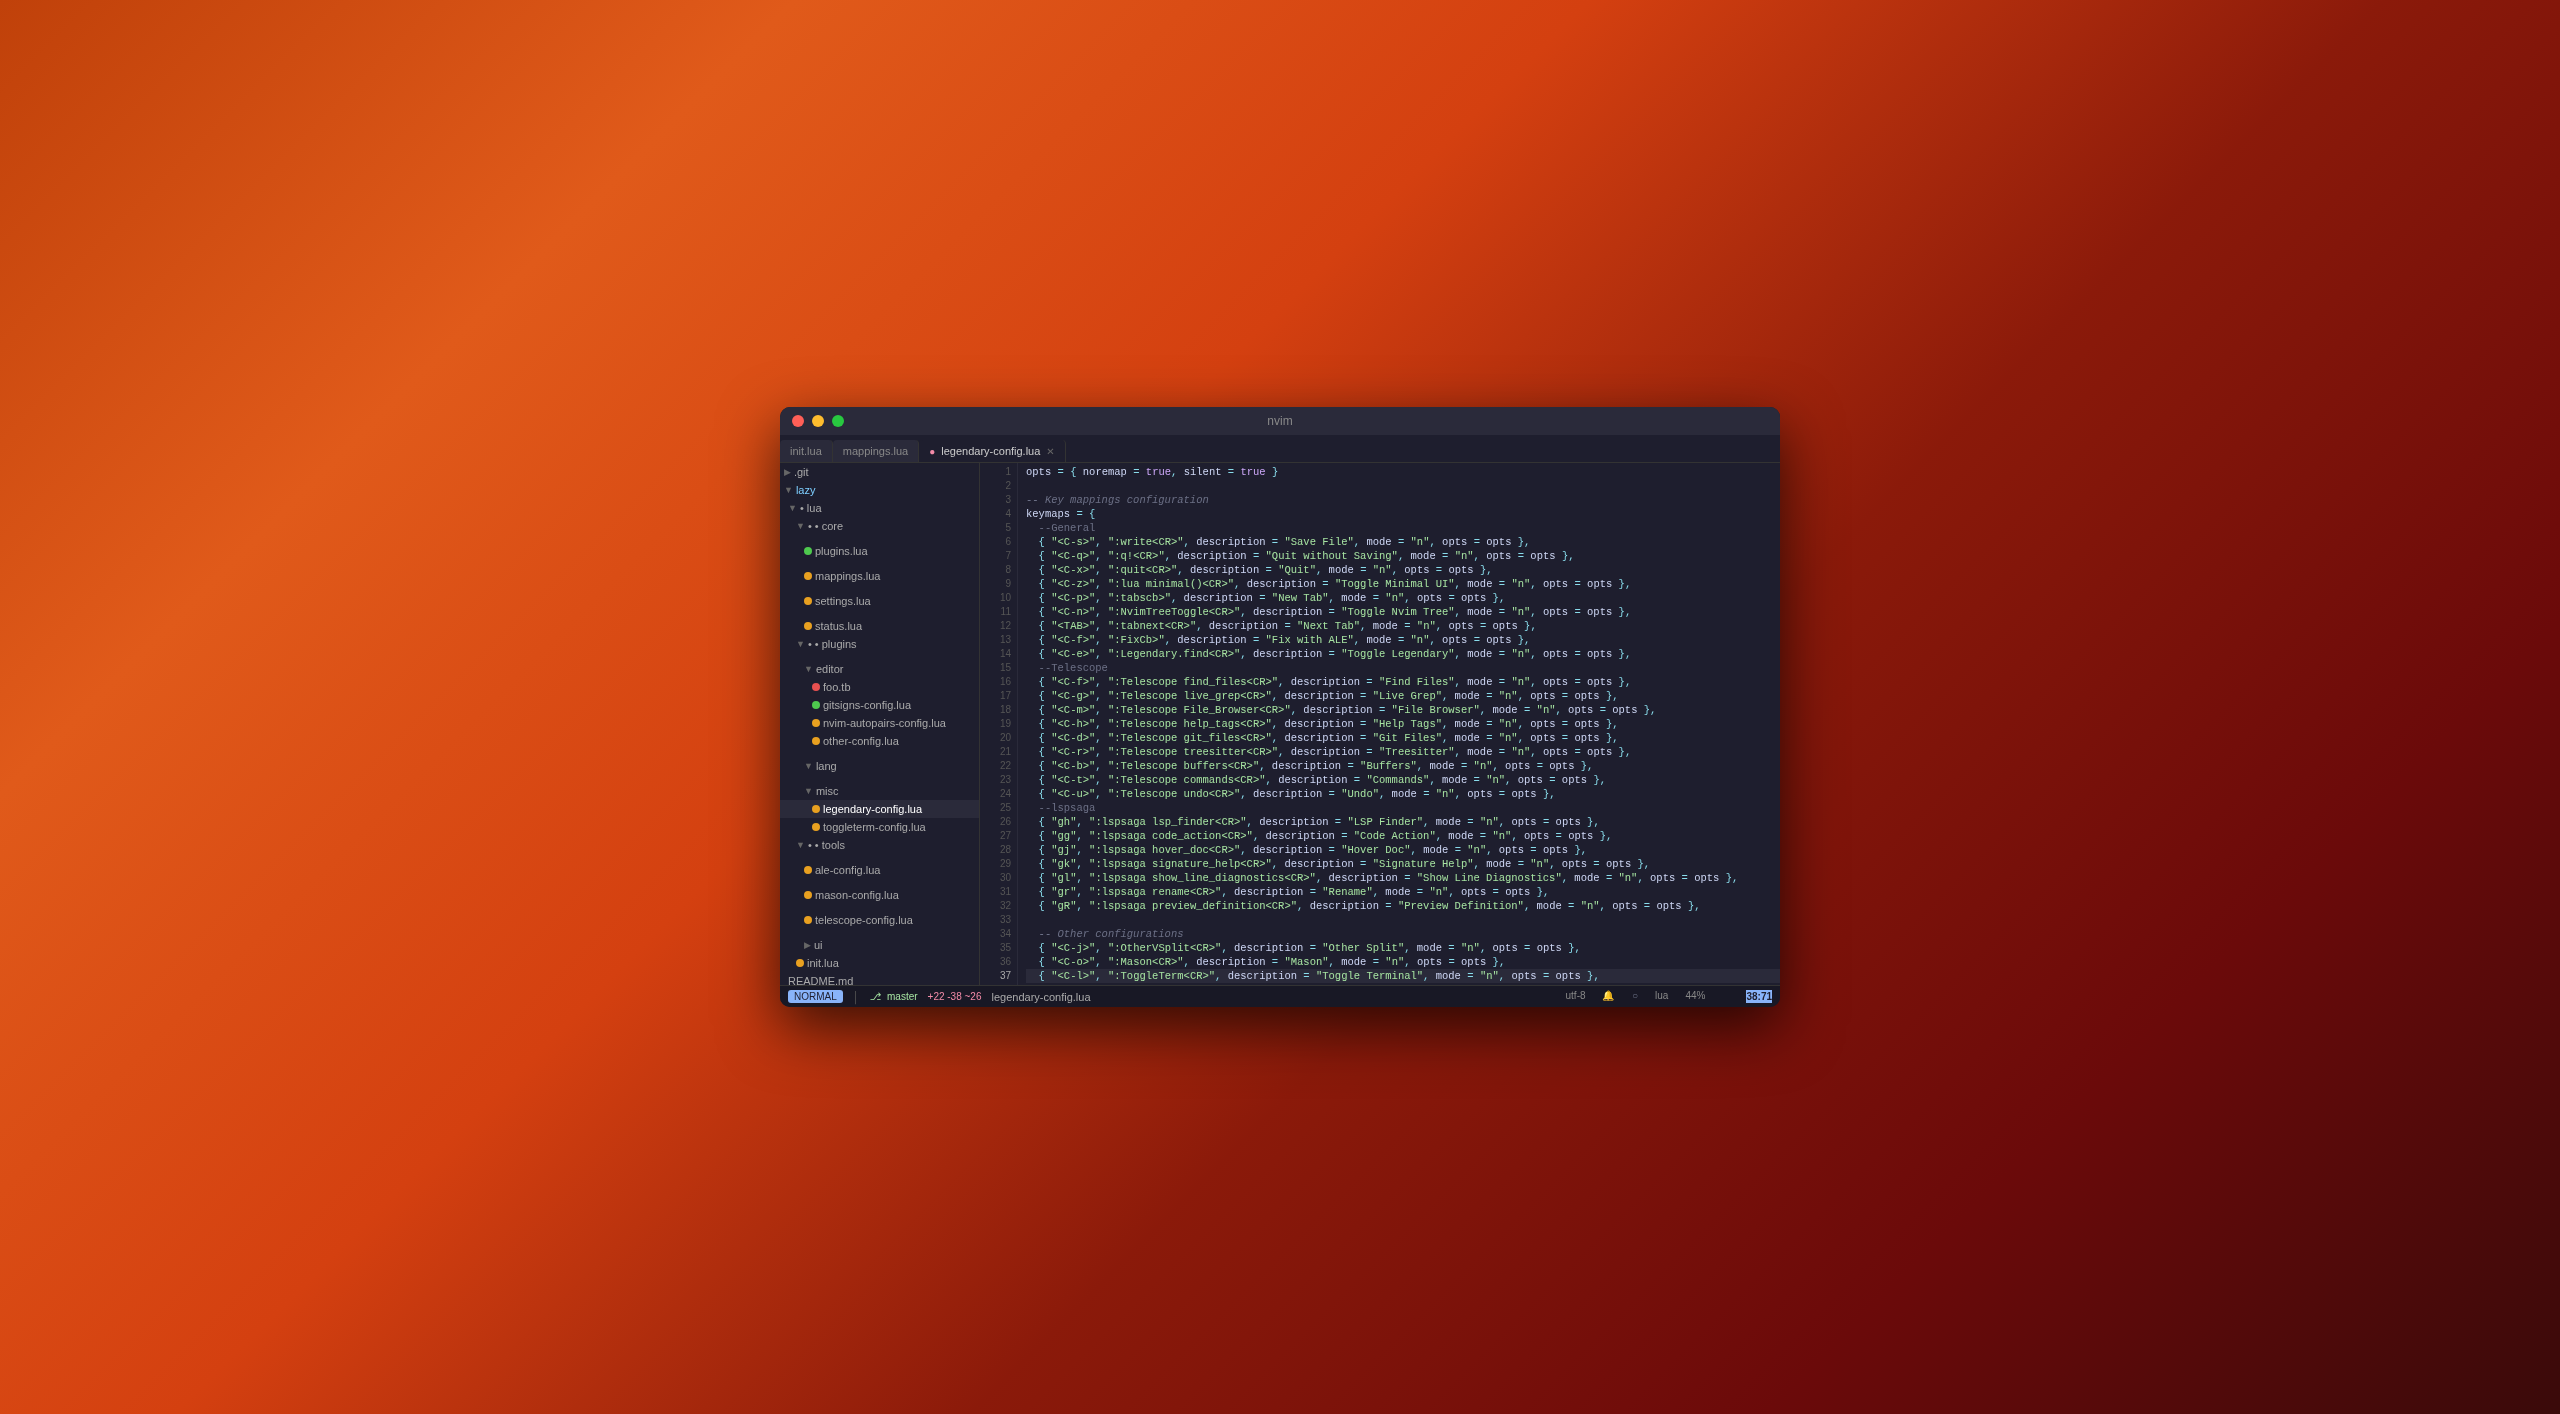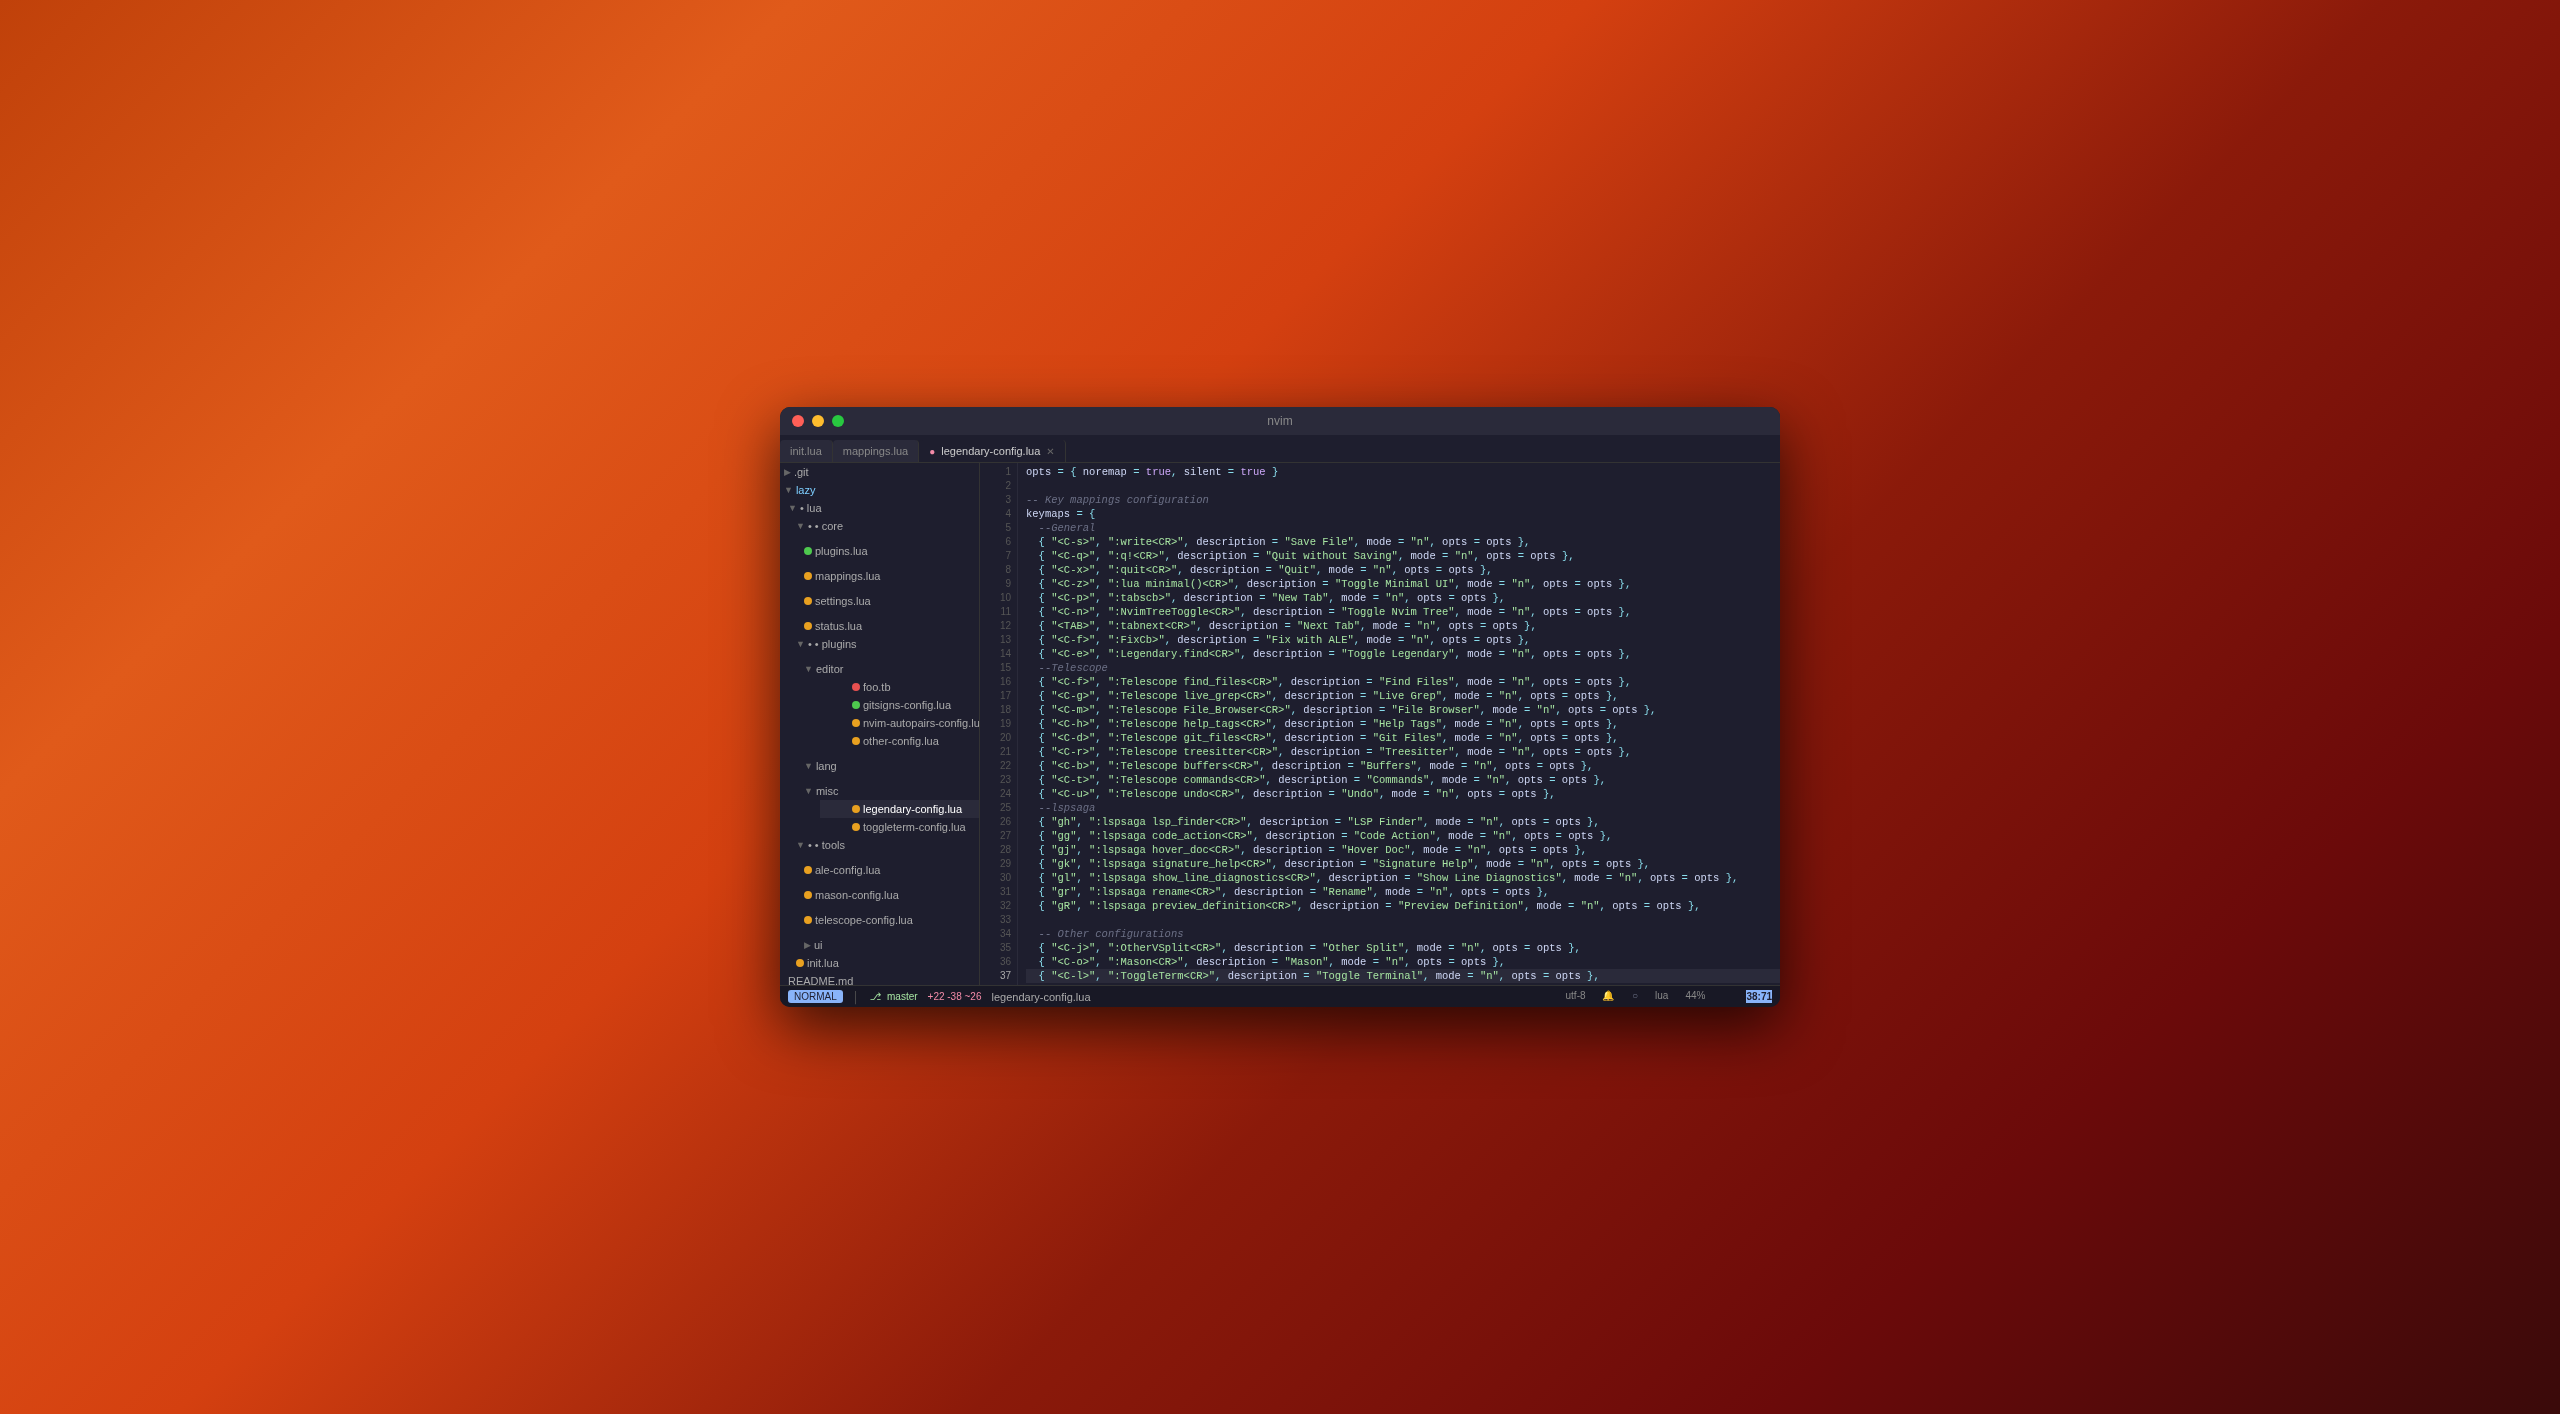--- a/index.html
+++ b/index.html
@@ -104,21 +104,21 @@
       cursor: pointer;
       white-space: nowrap;
       display: flex;
       align-items: center;
       gap: 3px;
       line-height: 16px;
     }
     .indent-1 { padding-left: 8px; }
     .indent-2 { padding-left: 16px; }
     .indent-3 { padding-left: 24px; margin-top: 7px; }
-    .indent-4 { padding-left: 32px; margin-left: 40px; }
+    .indent-4 { padding-left: 32px; }
     .icon-circle {
       width: 8px; height: 8px;
       border-radius: 50%;
       flex-shrink: 0;
       display: inline-block;
     }
     .ic-green { background: #4ec94e; }
     .ic-orange { background: #e8a020; }
     .ic-red { background: #e85050; }
     
@@ -161,21 +161,21 @@
       font-family: 'SF Mono', 'Menlo', 'Monaco', 'Courier New', monospace;
       white-space: pre;
       color: #cdd6f4;
     }
     
     .s-keyword { color: #cba6f7; }
     .s-string { color: #a6e3a1; }
     .s-comment { color: #6c7086; font-style: italic; }
     .s-variable { color: #cdd6f4; }
     .s-operator { color: #89dceb; }
-    .s-section { color: #6c7086; font-style: italic; }
+    .s-section { color: #6c7086; }
     .s-punct { color: #89dceb; }
     
     .statusbar {
       height: 22px;
       background: #181825;
       display: flex;
       align-items: center;
       padding: 0 8px;
       font-size: 11px;
       color: #aaa;

